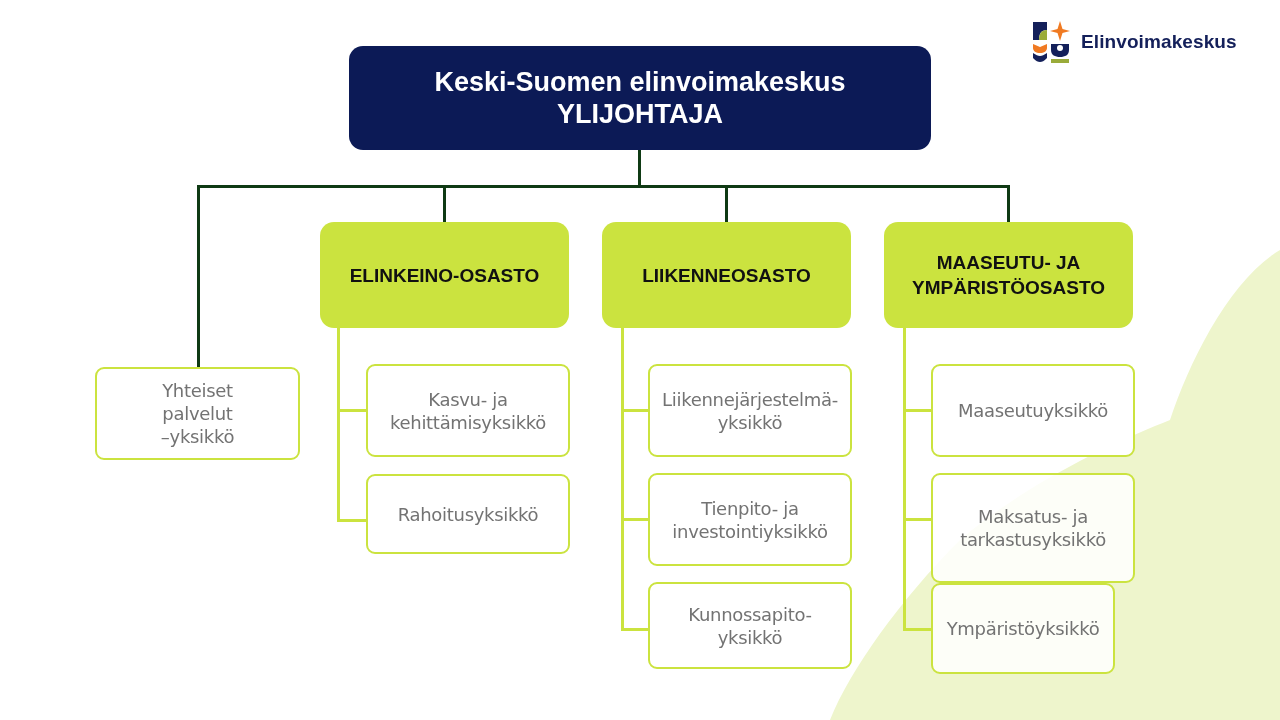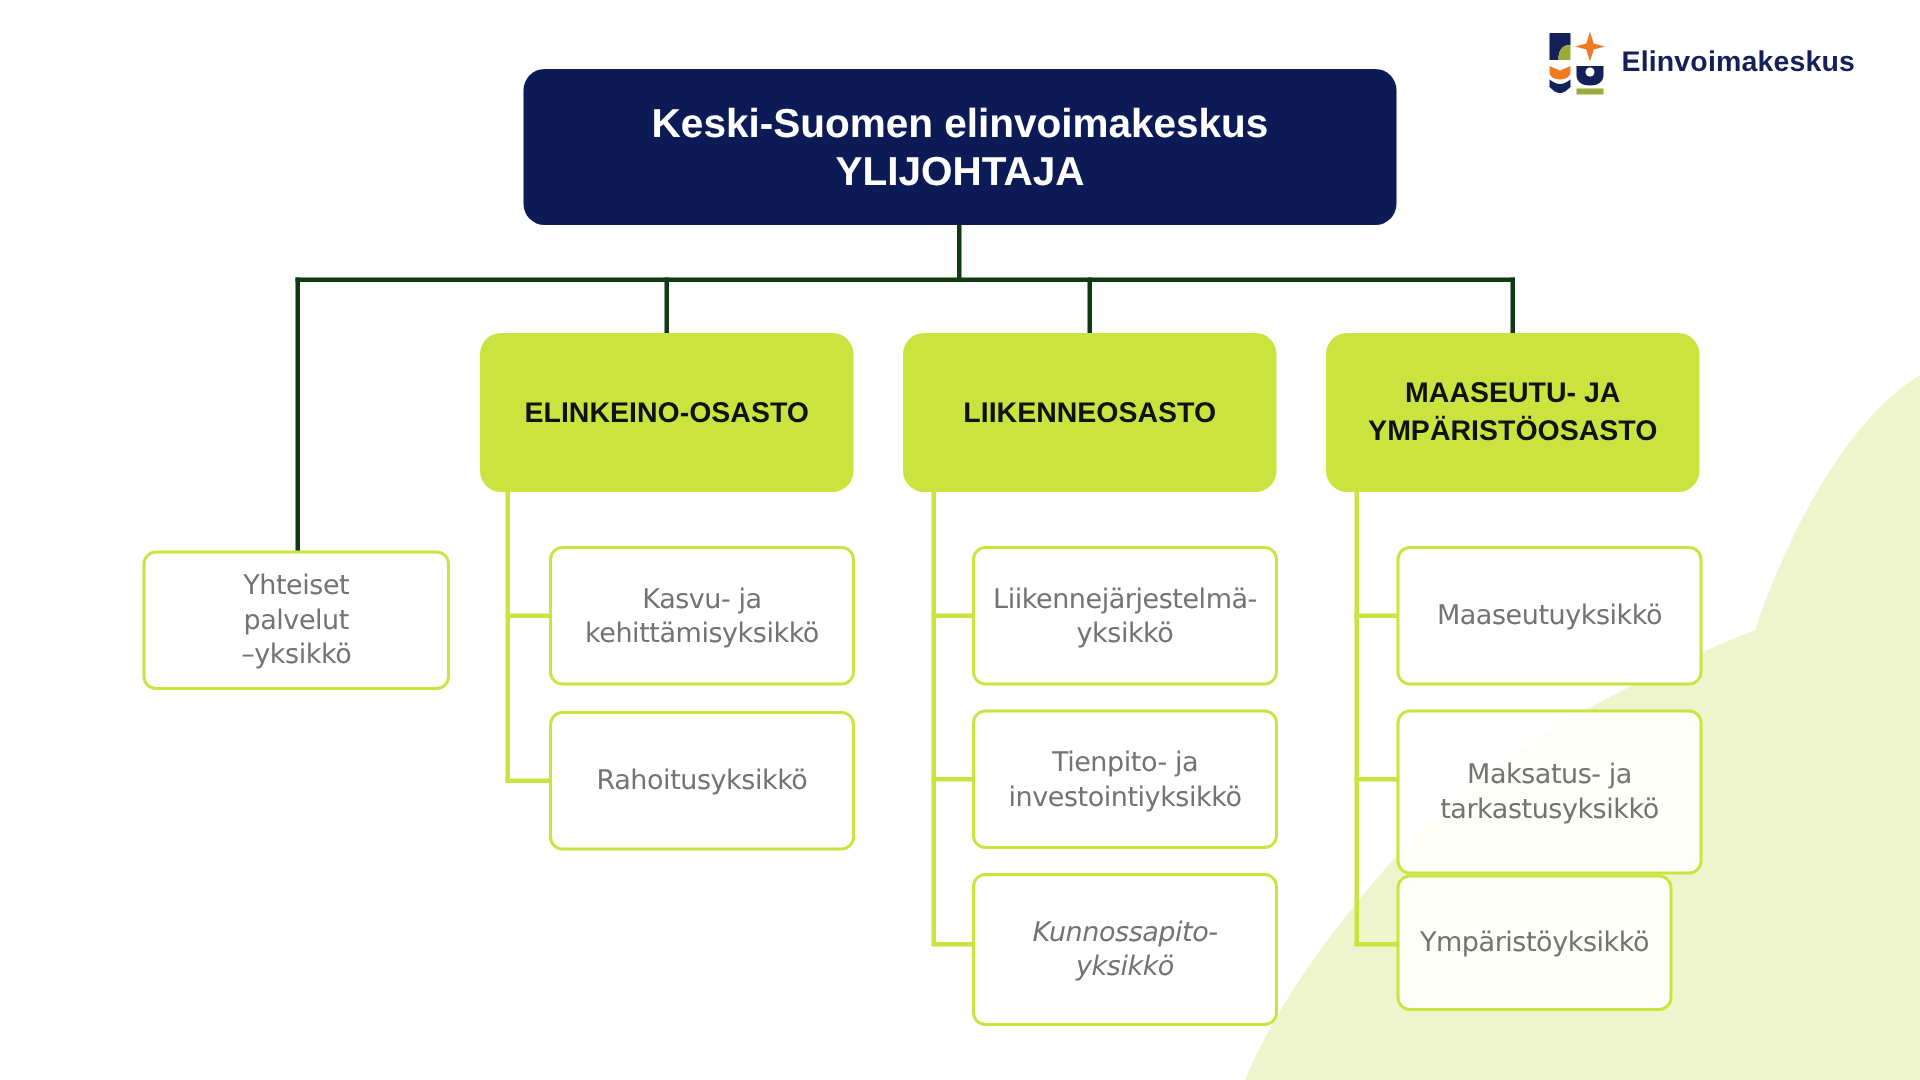--- a/index.html
+++ b/index.html
@@ -114,37 +114,37 @@
     <div>YMPÄRISTÖOSASTO</div>
   </div>
 </div>
 
 <div class="unit" style="left:366px; top:364px; width:204px; height:93px;align-items:center;">
   <div>
     <div>Kasvu- ja</div>
     <div>kehittämisyksikkö</div>
   </div>
 </div>
-<div class="unit" style="left:366px; top:474px; width:204px; height:93px;">
+<div class="unit" style="left:366px; top:474px; width:204px; height:80px;">
   <div>Rahoitusyksikkö</div>
 </div>
 
 <div class="unit" style="left:648px; top:364px; width:204px; height:93px;">
   <div>
     <div>Liikennejärjestelmä-</div>
     <div>yksikkö</div>
   </div>
 </div>
 <div class="unit" style="left:648px; top:473px; width:204px; height:93px;">
   <div>
     <div>Tienpito- ja</div>
     <div>investointiyksikkö</div>
   </div>
 </div>
-<div class="unit" style="left:648px; top:582px; width:204px; height:102px;font-style:italic;">
+<div class="unit" style="left:648px; top:582px; width:204px; height:87px;">
   <div>
     <div>Kunnossapito-</div>
     <div>yksikkö</div>
   </div>
 </div>
 
 <div class="unit" style="left:931px; top:364px; width:204px; height:93px;">
   <div>Maaseutuyksikkö</div>
 </div>
 <div class="unit tint" style="left:931px; top:473px; width:204px; height:110px;">

